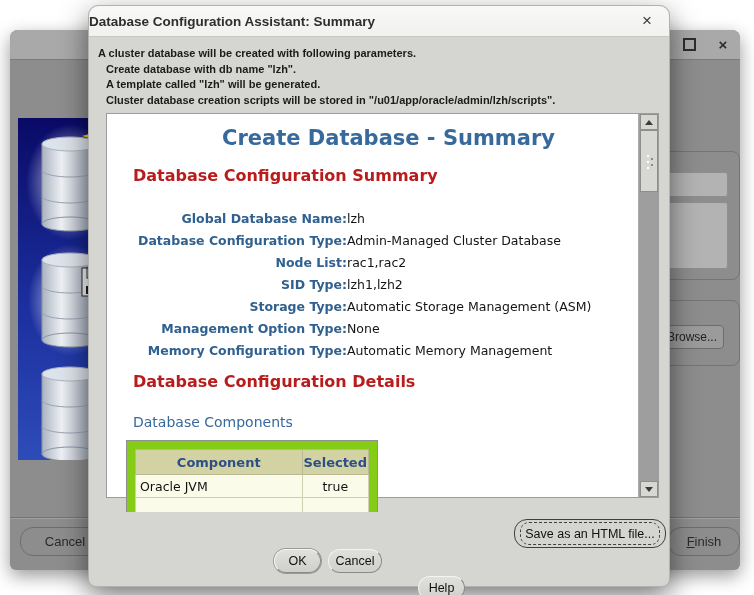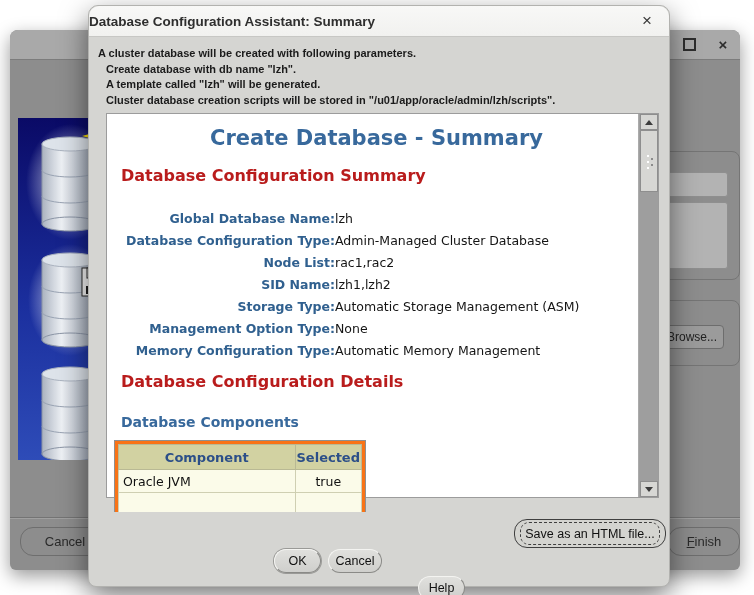--- a/index.html
+++ b/index.html
@@ -47,35 +47,35 @@
                 border-radius:10px 10px 0 0;display:flex;align-items:center;justify-content:flex-start;}
   .dlg-title{font-size:13.5px;font-weight:bold;color:#2e2e2e;}
   .dlg-close{position:absolute;right:10px;top:0;height:30px;width:24px;display:flex;align-items:center;
              justify-content:center;font-size:17px;color:#3a3a3a;cursor:default;}
 
   .intro{position:absolute;left:9px;top:40px;font-size:11px;color:#1b1b1b;line-height:15.5px;font-weight:bold;}
   .intro .ind{padding-left:8px;}
 
   .content-panel{position:absolute;left:17px;top:107px;width:553px;height:385px;background:#ffffff;
                  border:1px solid #9c9c9c;box-sizing:border-box;}
-  .content{position:absolute;left:4px;top:0;width:531px;height:398px;overflow:hidden;
+  .content{position:absolute;left:16px;top:0;width:531px;height:398px;overflow:hidden;
            font-family:"DejaVu Sans",sans-serif;}
   .page-title{position:absolute;top:12px;left:0;width:100%;text-align:center;font-size:21px;
               font-weight:bold;color:#38699c;}
   .sec-h{position:absolute;left:10px;font-size:16px;font-weight:bold;color:#b91c1c;}
   .sec1{top:52px;} .sec2{top:258px;}
-  .sub-h{position:absolute;left:10px;top:300px;font-size:14px;font-weight:bold;color:#38699c;}
+  .sub-h{position:absolute;left:10px;top:300px;font-size:14px;font-weight:normal;color:#38699c;}
 
   .kv-rows{position:absolute;left:0;top:93px;width:100%;}
   .kv{display:flex;height:22px;align-items:center;font-size:12.5px;}
   .kv .k{width:210px;text-align:right;font-weight:bold;color:#30608f;padding-left:14px;}
   .kv .v{margin-left:0;color:#141414;}
 
-  .tbl-wrap{position:absolute;left:3px;top:326px;width:252px;background:#f97316;
-            border:1px solid #8f8f8f;padding:3px;box-sizing:border-box;}
+  .tbl-wrap{position:absolute;left:3px;top:326px;width:252px;background:#84cc16;
+            border:1px solid #8f8f8f;padding:8px;box-sizing:border-box;}
   table.comp{border-collapse:collapse;width:100%;font-size:12.5px;}
   table.comp th{background:#d2d2a2;color:#2c4f88;font-weight:bold;font-size:13px;
                 border:1px solid #b9b994;height:22px;text-align:center;}
   table.comp td{background:#fbfbe9;border:1px solid #cfcfb2;height:20px;color:#111;}
   td.c1{padding-left:4px;width:178px;} td.c2{text-align:center;width:58px;}
 
   
   .sbar{position:absolute;right:0;top:0;width:20px;height:383px;background:#9e9e9e;
         border-left:1px solid #ababab;box-sizing:border-box;}
   .sbtn{position:absolute;left:1px;width:18px;height:16px;background:#d7d7d4;
@@ -216,21 +216,21 @@
             </div>
           <div class="kv">
               <span class="k">Database Configuration Type:</span>
               <span class="v">Admin-Managed Cluster Database</span>
             </div>
           <div class="kv">
               <span class="k">Node List:</span>
               <span class="v">rac1,rac2</span>
             </div>
           <div class="kv">
-              <span class="k">SID Name:</span>
+              <span class="k">SID Type:</span>
               <span class="v">lzh1,lzh2</span>
             </div>
           <div class="kv">
               <span class="k">Storage Type:</span>
               <span class="v">Automatic Storage Management (ASM)</span>
             </div>
           <div class="kv">
               <span class="k">Management Option Type:</span>
               <span class="v">None</span>
             </div>

